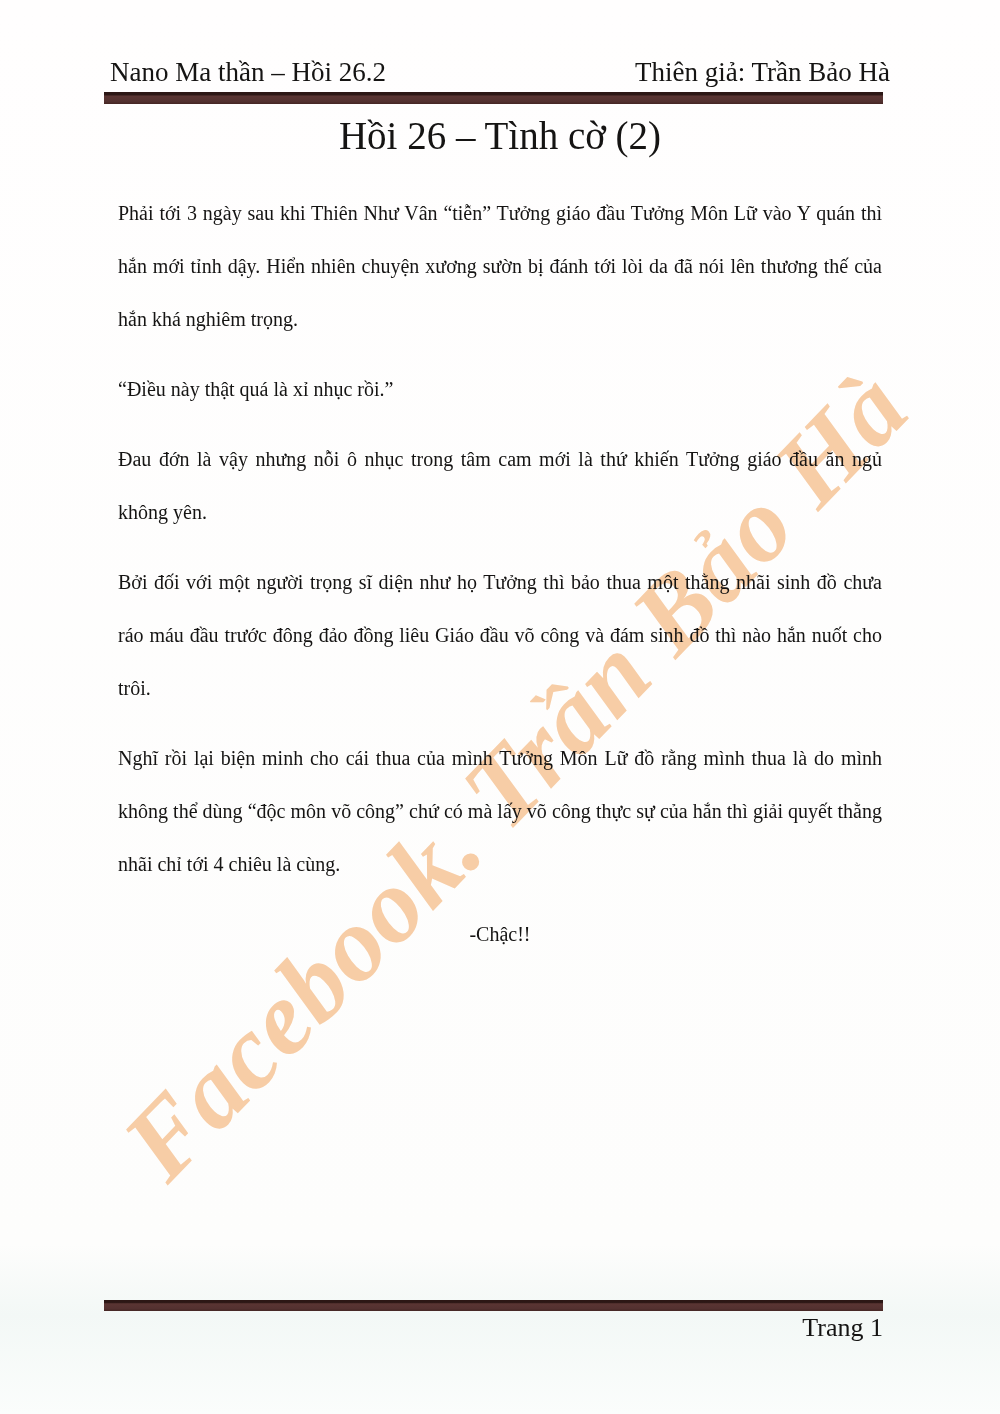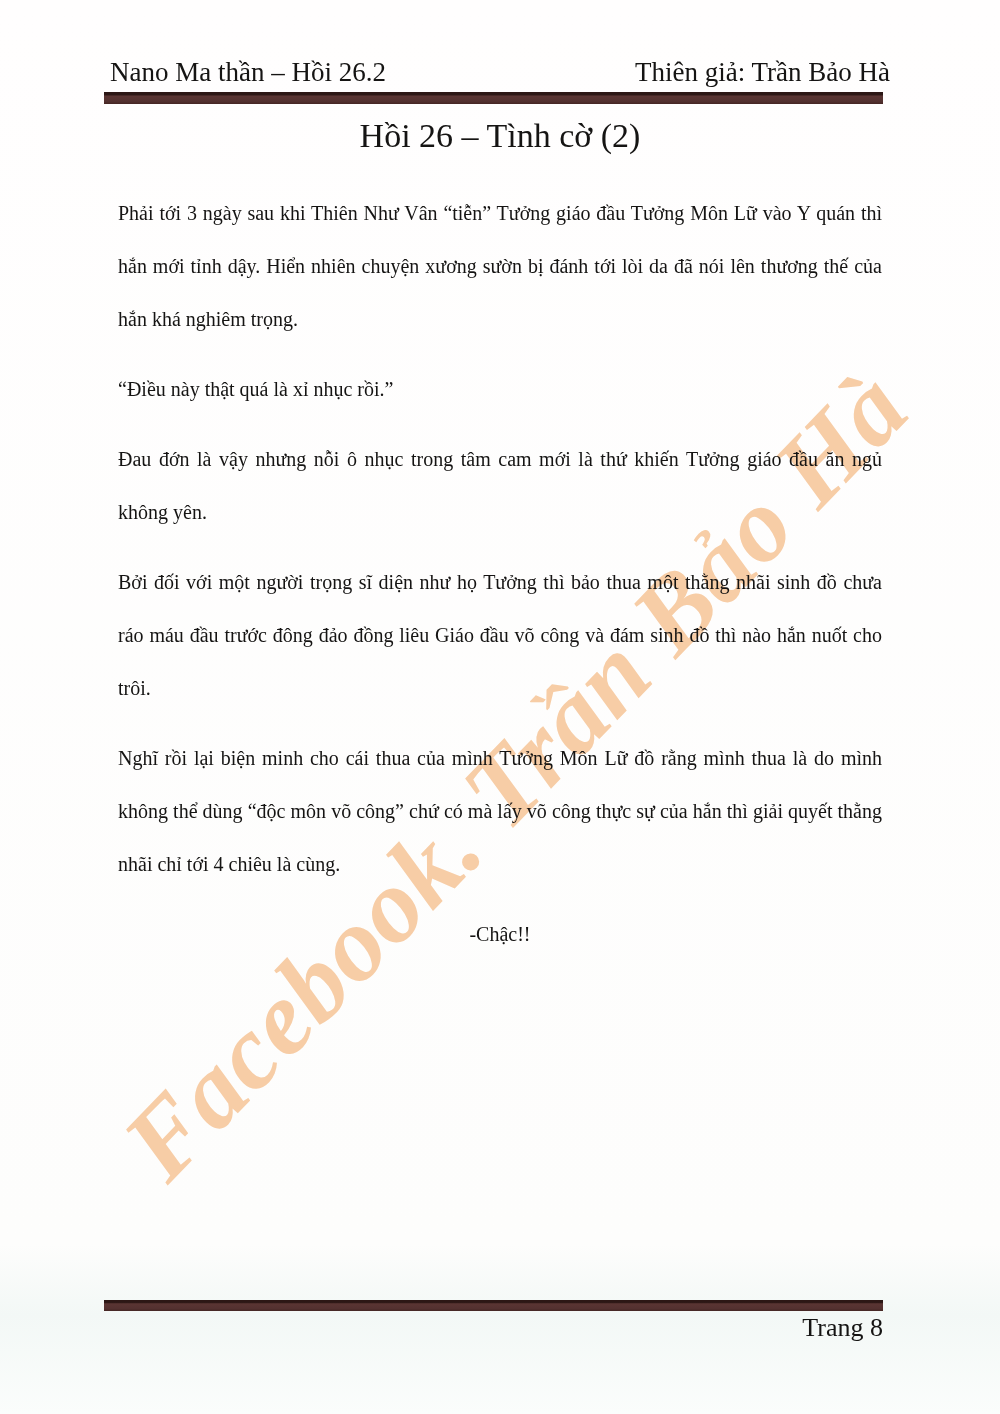--- a/index.html
+++ b/index.html
@@ -53,21 +53,21 @@
   }
   .rule-top { top: 92px; height: 12px; }
   .rule-bottom { top: 1300px; height: 11px; }
 
   .chapter-title {
     position: absolute;
     top: 112px;
     left: 0;
     width: 100%;
     text-align: center;
-    font-size: 34px;
+    font-size: 39px;
     line-height: 48px;
   }
 
   .body-text {
     position: absolute;
     top: 187px;
     left: 118px;
     width: 764px;
     font-size: 20px;
     line-height: 53px;
@@ -107,16 +107,16 @@
       <p>Phải tới 3 ngày sau khi Thiên Như Vân “tiễn” Tưởng giáo đầu Tưởng Môn Lữ vào Y quán thì hắn mới tỉnh dậy. Hiển nhiên chuyện xương sườn bị đánh tới lòi da đã nói lên thương thế của hắn khá nghiêm trọng.</p>
       <p>“Điều này thật quá là xỉ nhục rồi.”</p>
       <p>Đau đớn là vậy nhưng nỗi ô nhục trong tâm cam mới là thứ khiến Tưởng giáo đầu ăn ngủ không yên.</p>
       <p>Bởi đối với một người trọng sĩ diện như họ Tưởng thì bảo thua một thằng nhãi sinh đồ chưa ráo máu đầu trước đông đảo đồng liêu Giáo đầu võ công và đám sinh đồ thì nào hắn nuốt cho trôi.</p>
       <p>Nghĩ rồi lại biện minh cho cái thua của mình Tưởng Môn Lữ đồ rằng mình thua là do mình không thể dùng “độc môn võ công” chứ có mà lấy võ công thực sự của hắn thì giải quyết thằng nhãi chỉ tới 4 chiêu là cùng.</p>
       <p>-Chậc!!</p>
     </div>
 
     <div class="rule rule-bottom"></div>
 
-    <div class="page-number">Trang 8</div>
+    <div class="page-number">Trang 1</div>
 
   </div>
 </div>
 
 </body></html>

